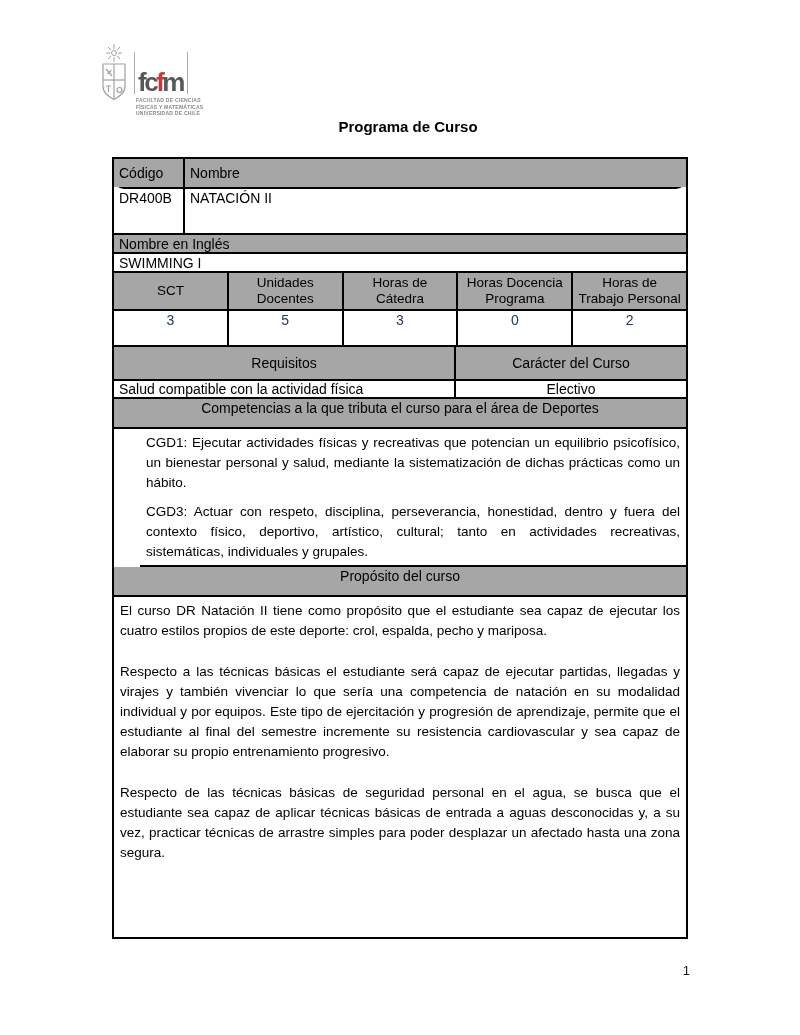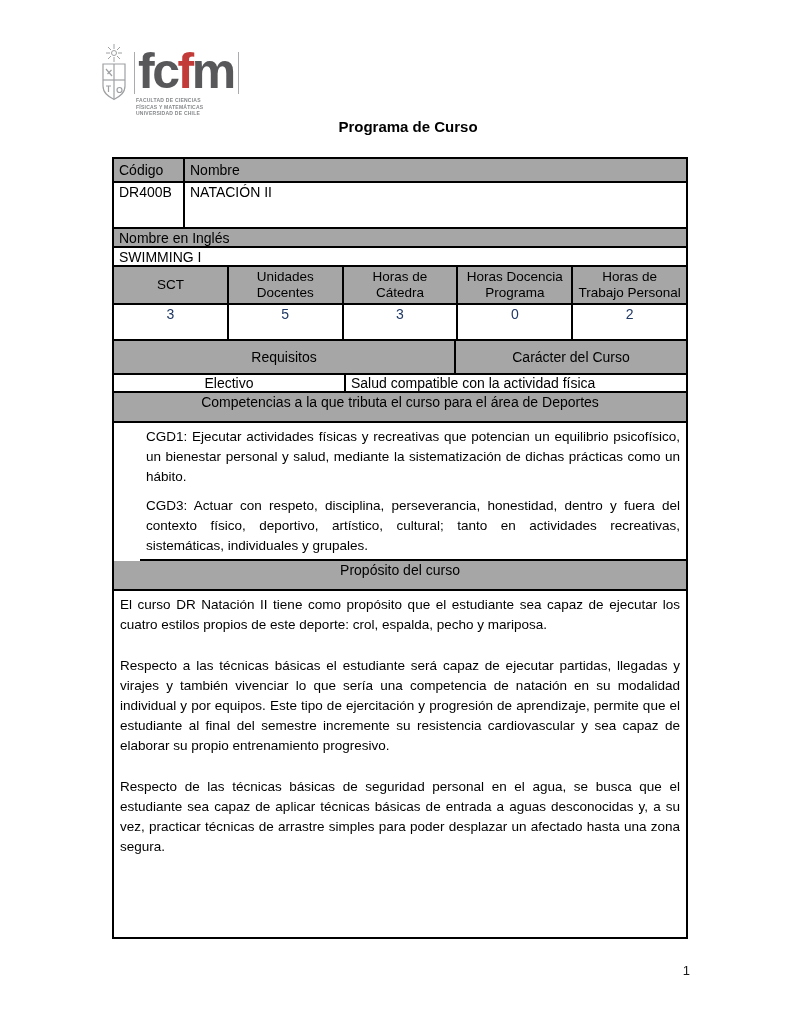--- a/index.html
+++ b/index.html
@@ -8,21 +8,21 @@
     position:relative; width:800px; height:1035px; background:#ffffff;
     font-family:"Liberation Sans", sans-serif; color:#000; overflow:hidden;
   }
 
   
   .logo { position:absolute; left:98px; top:44px; width:120px; height:72px; }
   .shield { position:absolute; left:0; top:0; }
   .wordmark {
     position:absolute; left:36px; top:8px; height:42px;
     display:flex; align-items:flex-end;
-    font-size:50px; font-weight:bold; letter-spacing:-2.5px; line-height:0.9;
+    font-size:26px; font-weight:bold; letter-spacing:-2.5px; line-height:0.9;
     color:#58585B;
     border-left:1px solid #A9ABAD; border-right:1px solid #A9ABAD;
     padding:0 4px 0 3px;
   }
   .wordmark .red { color:#C23B38; }
   .org-lines {
     position:absolute; left:38px; top:54px;
     font-size:9px; line-height:1.2; font-weight:bold; letter-spacing:0.4px;
     color:#85878A; white-space:nowrap;
     transform:scale(0.56); transform-origin:0 0;
@@ -51,21 +51,21 @@
   .gray  { background:#A6A6A6; }
   .left   { justify-content:flex-start; text-align:left; }
   .center { justify-content:center; text-align:center; }
   .vtop   { align-items:flex-start; padding-top:1px; }
   .grow   { flex:1 1 auto; }
   .eq     { flex:1 1 0; }
   .f3     { flex:3 1 0; }
   .f2     { flex:2 1 0; }
   .w-codigo { width:71px; flex:none; }
 
-  .h-r1 { height:24px; } .h-r2 { height:46px; } .h-r3 { height:19px; }
+  .h-r1 { height:30px;border-radius:10px; } .h-r2 { height:46px; } .h-r3 { height:19px; }
   .h-r4 { height:19px; } .h-r5 { height:38px; } .h-r6 { height:36px; }
   .h-r7 { height:34px; } .h-r8 { height:18px; } .h-r9 { height:30px; }
   .h-r10{ height:138px;margin-left:26px;} .h-r11{ height:30px; }
 
   .credit-head { font-size:13.5px; line-height:16px; }
   .credit-val  { color:#1F3864; font-weight:normal; }
 
   .para-cell {
     display:block; padding:4px 6px; text-align:justify;
     font-size:13.5px; line-height:20px;
@@ -156,22 +156,22 @@
       <div class="cell center vtop eq credit-val">0</div>
       <div class="cell center vtop eq credit-val">2</div>
     </div>
 
     <div class="row h-r7">
       <div class="cell gray center f3">Requisitos</div>
       <div class="cell gray center f2">Carácter del Curso</div>
     </div>
 
     <div class="row h-r8">
+      <div class="cell left f3">Salud compatible con la actividad física</div>
       <div class="cell center f2">Electivo</div>
-      <div class="cell left f3">Salud compatible con la actividad física</div>
     </div>
 
     <div class="row h-r9">
       <div class="cell gray center vtop grow">Competencias a la que tributa el curso para el área de Deportes</div>
     </div>
 
     <div class="row h-r10">
       <div class="cell grow para-cell tight">
         <p>CGD1: Ejecutar actividades físicas y recreativas que potencian un equilibrio psicofísico, un bienestar personal y salud, mediante la sistematización de dichas prácticas como un hábito.</p>
         <p>CGD3: Actuar con respeto, disciplina, perseverancia, honestidad, dentro y fuera del contexto físico, deportivo, artístico, cultural; tanto en actividades recreativas, sistemáticas, individuales y grupales.</p>

